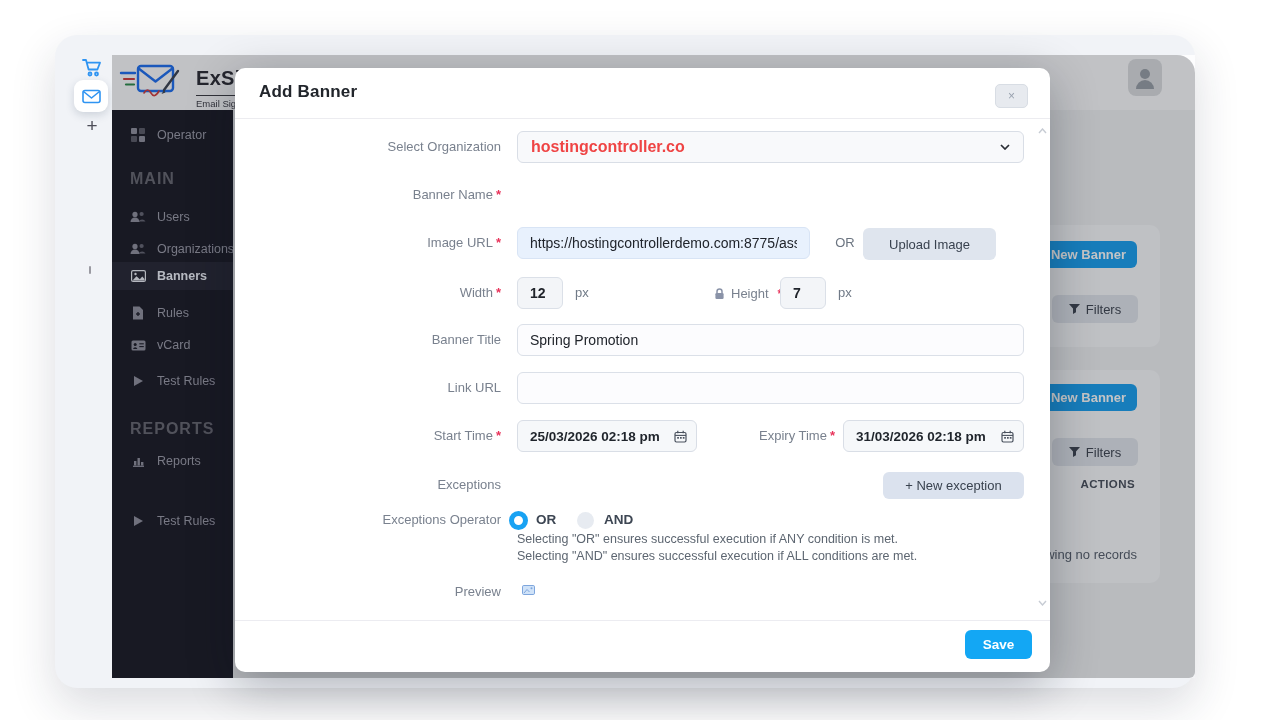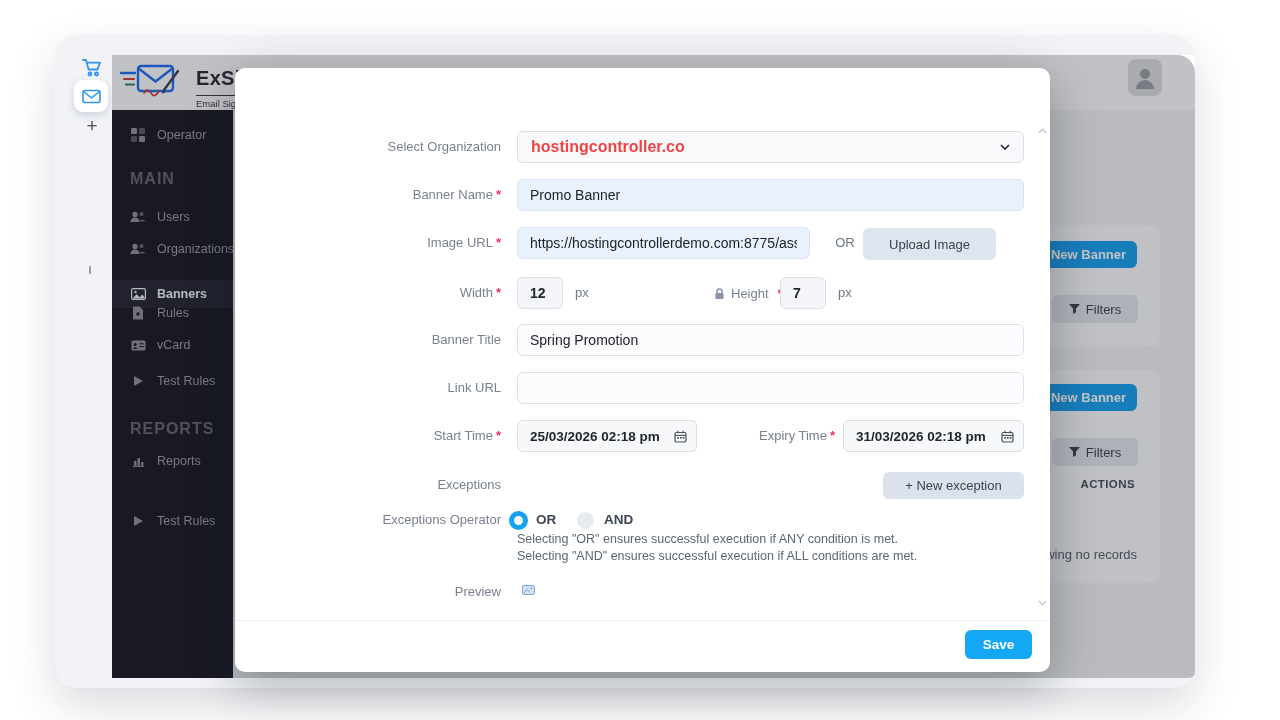--- a/index.html
+++ b/index.html
@@ -153,21 +153,21 @@
         <span class="ic">
           <svg width="16" height="12" viewBox="0 0 16 12" fill="#8f8f9d">
               <circle cx="5" cy="3.4" r="2.6"></circle>
               <path d="M.5 11 a4.5 4.5 0 0 1 9 0 z"></path>
               <circle cx="11.6" cy="3" r="2.1" opacity=".65"></circle>
               <path d="M8.7 10.6 a3.9 3.9 0 0 1 6.8 0 z" opacity=".65"></path>
             </svg>
         </span>
           <span class="tx">Organizations</span>
       </div>
-      <div class="side-item active" style="top:170px">
+      <div class="side-item active" style="top:152px">
         <span class="ic">
           <svg width="15" height="12" viewBox="0 0 15 12">
               <rect x=".6" y=".6" width="13.8" height="10.8" rx="1.5" fill="none" stroke="#eceef6" stroke-width="1.2"></rect>
               <circle cx="4.5" cy="4" r="1.2" fill="#eceef6"></circle>
               <path d="M1.5 10.5 L5.5 6.2 L8.8 9.2 L11.3 6.6 L13.5 9 V10.5 z" fill="#eceef6"></path>
             </svg>
         </span>
           <span class="tx">Banners</span>
       </div>
       <div class="side-item" style="top:190px">
@@ -242,33 +242,38 @@
         </div>
         <div class="bg-actions">ACTIONS</div>
         <div class="bg-empty">Showing no records</div>
       </div>
     </div>
   </div>
 
   <div class="overlay"></div>
 
   <div class="modal">
+    <div class="modal-header">
+      <div class="modal-title">Add Banner</div>
+      <div class="modal-close">
+          <span>×</span>
+        </div>
+    </div>
 
     <div class="modal-body">
 
       <div class="f-label" style="top:13px"><span>Select Organization</span></div>
       <div class="selectbox">
         <span class="val">hostingcontroller.co</span>
         <svg width="10" height="6" viewBox="0 0 10 6">
             <polyline points="1,1 5,5 9,1" fill="none" stroke="#2a2e35" stroke-width="1.7"></polyline>
           </svg>
       </div>
 
       <div class="f-label" style="top:61px"><span>Banner Name</span><span class="req">*</span></div>
-      <input class="f-input autofill" style="left: 282px; top: 61px; width: 507px;" value="Promo Banner">
 
       <div class="f-label" style="top:109px"><span>Image URL</span><span class="req">*</span></div>
       <input class="f-input autofill" style="left: 282px; top: 109px; width: 293px;" value="https://hostingcontrollerdemo.com:8775/assets">
       <div class="f-label" style="left:590px;top:109px;width:40px;text-align:center;color:#6b7480">OR</div>
       <button class="btn-soft" style="left:628px;top:110px;width:133px;height:32px">Upload Image</button>
 
       <div class="f-label" style="top:159px"><span>Width</span><span class="req">*</span></div>
       <input class="f-input" style="left: 282px; top: 159px; width: 46px; background: rgb(243, 245, 248); font-weight: 600;" value="12">
       <div class="unit" style="left:340px;top:159px">px</div>
       <div class="hlabel">

